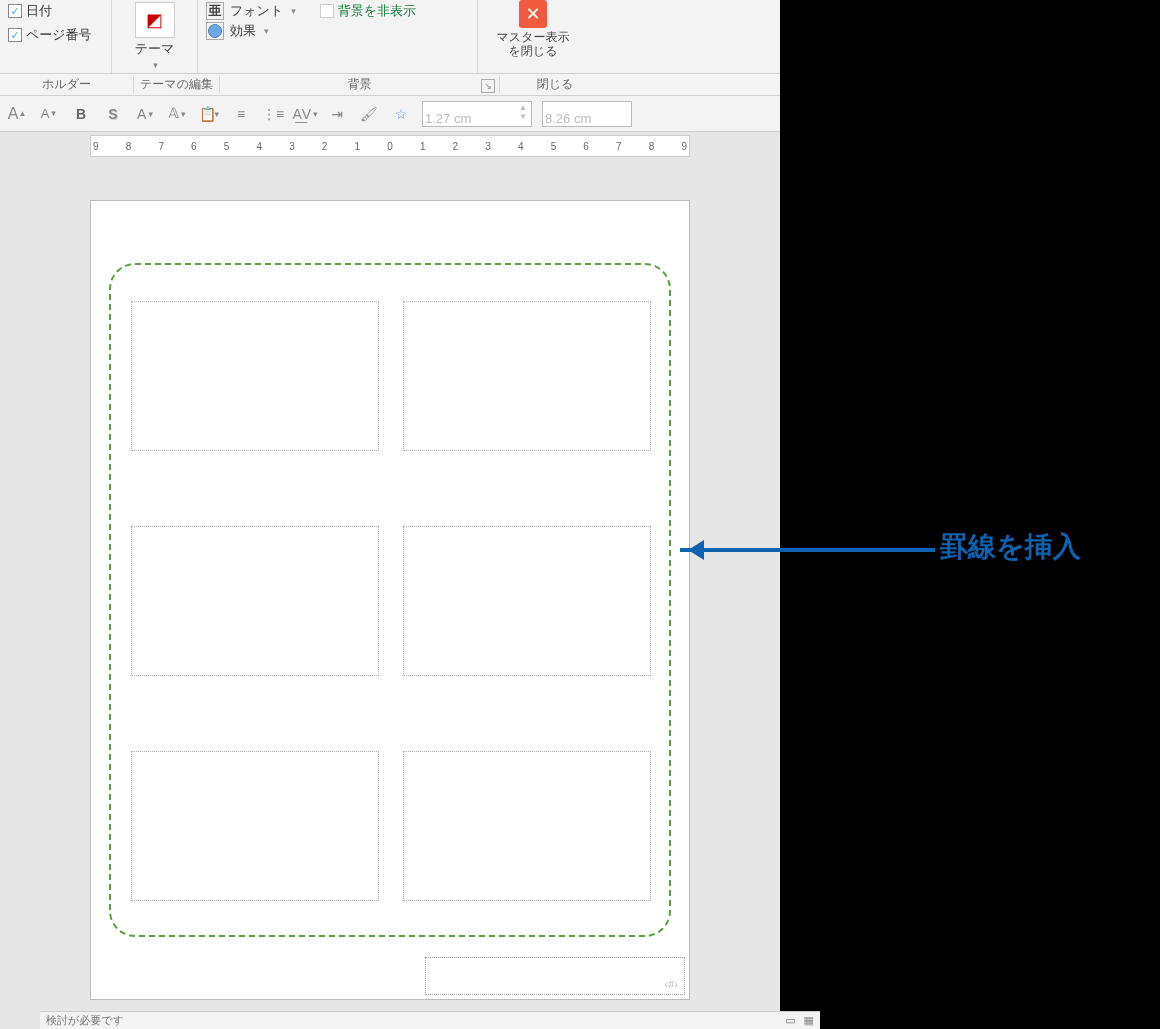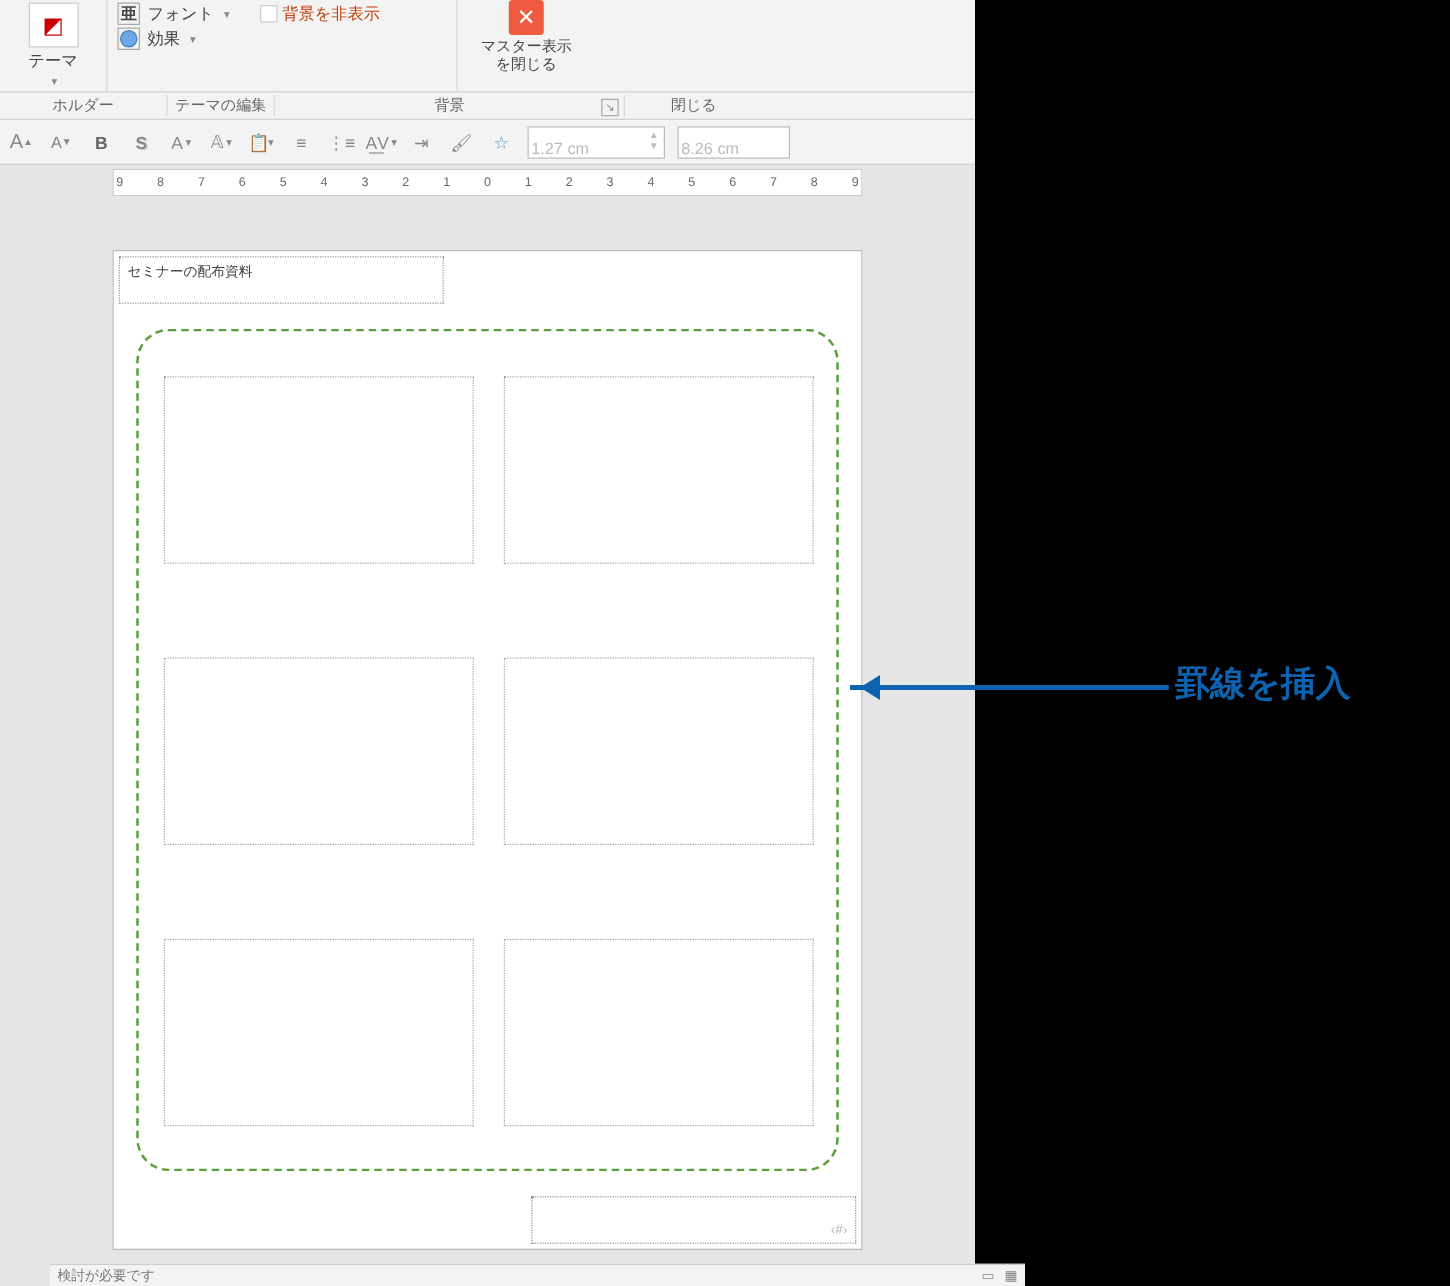--- a/index.html
+++ b/index.html
@@ -67,21 +67,21 @@
   .chk.checked::after{content:"✓";}
   
   .theme-btn { display:flex;flex-direction:column;align-items:center;gap:2px;padding:2px 8px; }
   .theme-icon { width:40px;height:36px;border:1px solid #ccc;background:#fff;display:flex;align-items:center;justify-content:center;font-size:18px;color:#c00; }
   
   .bg-rows { display:flex;flex-direction:column;gap:2px;align-items:flex-start;padding-top:2px;}
   .bg-row { display:flex;align-items:center;gap:6px; }
   .swatch { width:18px;height:18px;border:1px solid #aaa;display:flex;align-items:center;justify-content:center;font-family:serif; }
   .font-ic { font-family:serif;font-weight:bold; }
   .circ { width:14px;height:14px;border-radius:50%;background:#6aa8ea;border:1px solid #4a7db3; }
-  .hide-bg { display:flex;align-items:center;gap:4px;color:#c2410c; }
+  .hide-bg { display:flex;align-items:center;gap:4px;color:#15803d; }
   .hide-bg .chk { border-color:#ccc; }
   
   .close-btn { display:flex;flex-direction:column;align-items:center;gap:2px; }
   .close-icon { width:28px;height:28px;background:#ee5b3f;color:#fff;display:flex;align-items:center;justify-content:center;font-size:18px;border-radius:3px; }
   
   .toolbar {
     height: 36px;
     background:#f3f3f3;
     border-bottom:1px solid #d0d0d0;
     display:flex;align-items:center;
@@ -147,20 +147,30 @@
   
   .caret{font-size:9px;color:#888;margin-left:2px;}
 </style>
 </head>
 <body>
 
 <div class="app">
 
   <div class="ribbon-top">
 
+    <div class="ribbon-group sep-right" style="width:112px;align-items:flex-start;padding-top:2px;gap:6px;">
+      <div class="chk-row">
+        <span class="chk checked"></span>
+        <span>日付</span>
+      </div>
+      <div class="chk-row">
+        <span class="chk checked"></span>
+        <span>ページ番号</span>
+      </div>
+    </div>
 
     <div class="ribbon-group sep-right" style="width:86px;">
       <div class="theme-btn">
         <div class="theme-icon">◩</div>
         <span>テーマ</span>
         <span class="caret">▾</span>
       </div>
     </div>
 
     <div class="ribbon-group sep-right" style="width:280px;align-items:flex-start;">
@@ -255,23 +265,20 @@
         <span>5</span>
         <span>6</span>
         <span>7</span>
         <span>8</span>
         <span>9</span>
       </div>
   </div>
 
   <div class="canvas-area">
     <div class="page">
-      <div class="hdr-box hdr-left">
-          <span>セミナーの配布資料</span>
-        </div>
       <div class="dashed-frame"></div>
       <div class="slide-ph" style="left:40px;top:100px;"></div>
       <div class="slide-ph" style="left:312px;top:100px;"></div>
       <div class="slide-ph" style="left:40px;top:325px;"></div>
       <div class="slide-ph" style="left:312px;top:325px;"></div>
       <div class="slide-ph" style="left:40px;top:550px;"></div>
       <div class="slide-ph" style="left:312px;top:550px;"></div>
       <div class="ftr-box ftr-right">
           <span>‹#›</span>
         </div>

